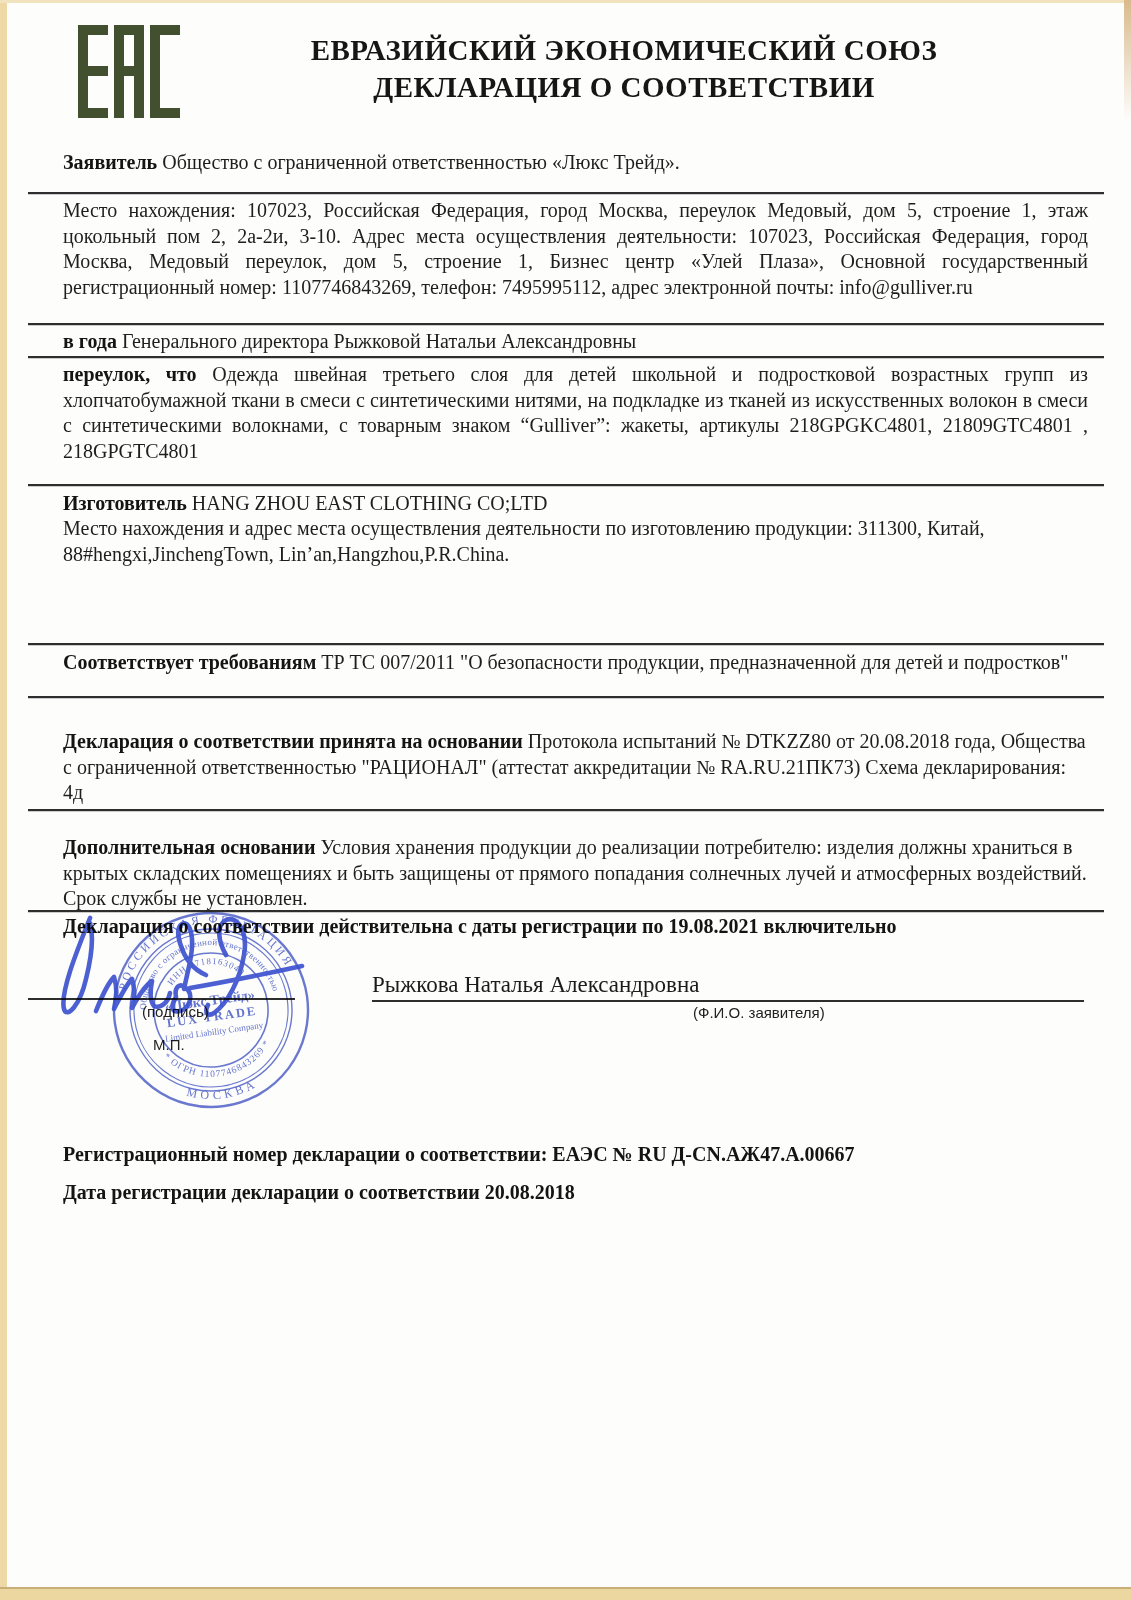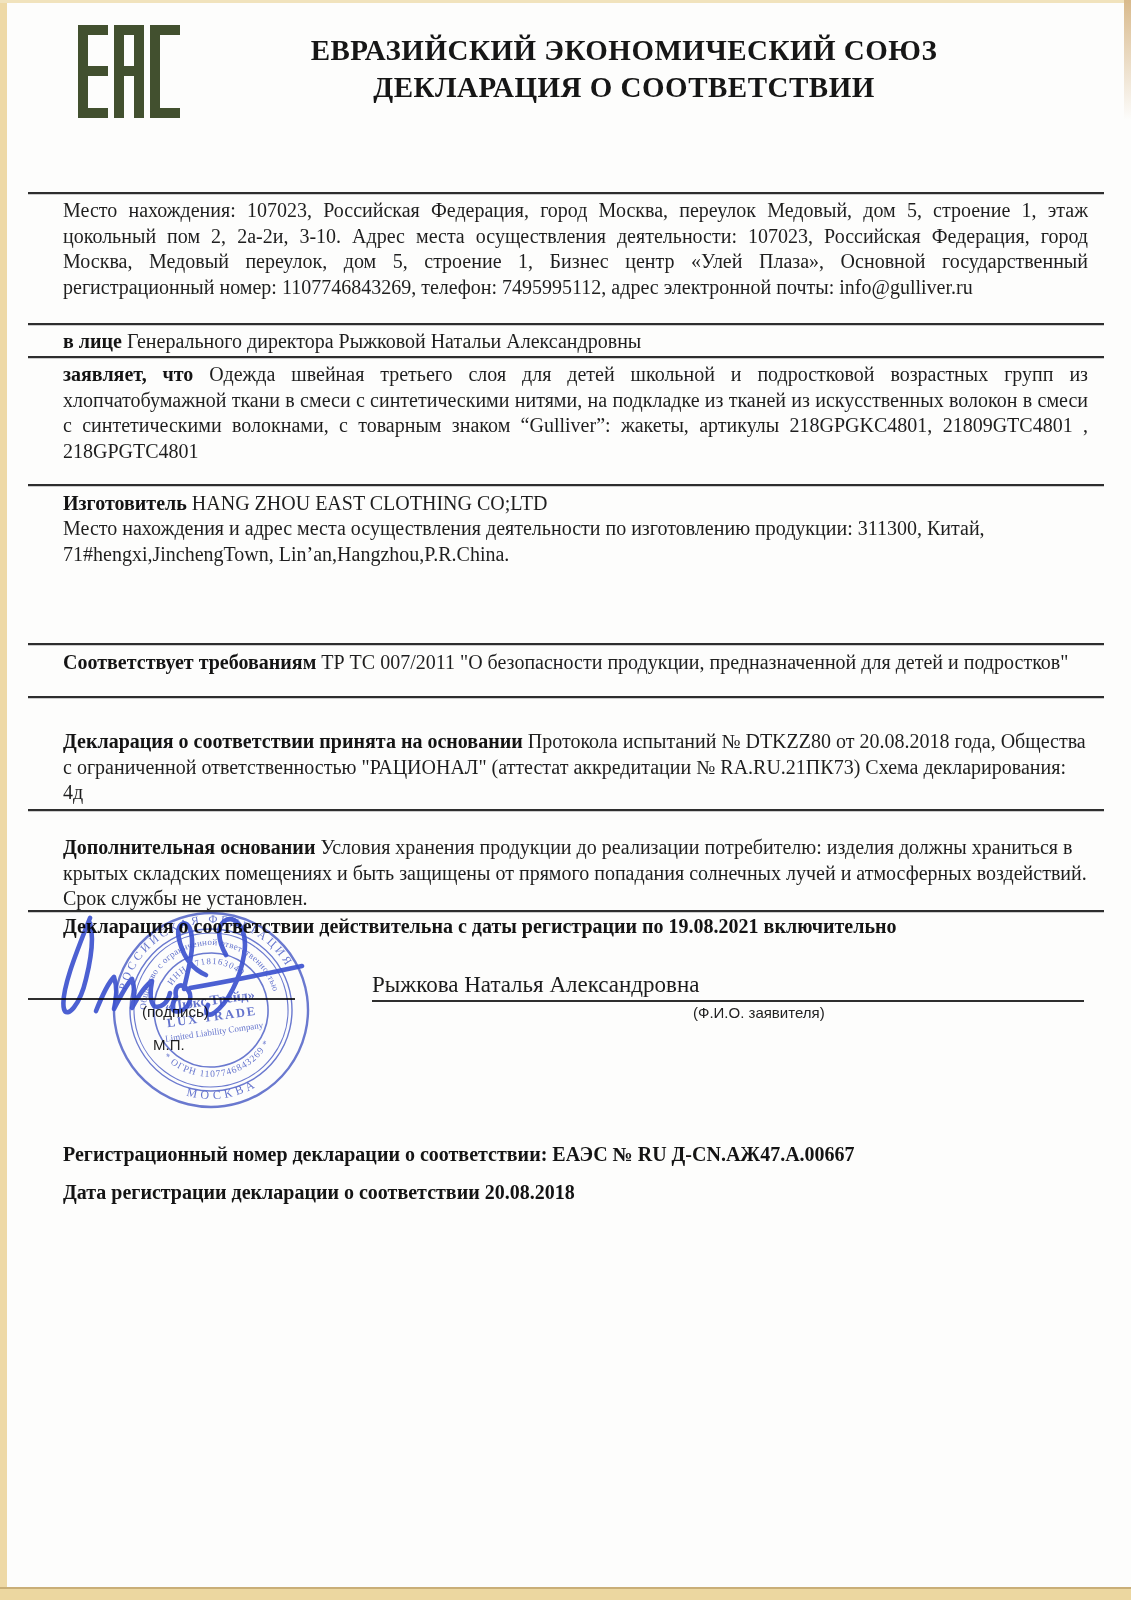--- a/index.html
+++ b/index.html
@@ -85,33 +85,35 @@
 
   <div class="rule" style="top:192px"></div>
   <div class="rule" style="top:323px"></div>
   <div class="rule" style="top:356px"></div>
   <div class="rule" style="top:484px"></div>
   <div class="rule" style="top:643px"></div>
   <div class="rule" style="top:696px"></div>
   <div class="rule" style="top:809px"></div>
   <div class="rule" style="top:910px"></div>
 
+  <p class="blk" style="top:150px"><b>Заявитель</b>
+    <span>Общество с ограниченной ответственностью «Люкс Трейд».</span></p>
 
   <p class="blk just" style="top:198px"><span>Место нахождения: 107023, Российская Федерация, город Москва, переулок Медовый, дом 5, строение 1, этаж цокольный пом 2, 2а-2и, 3-10. Адрес места осуществления деятельности: 107023, Российская Федерация, город Москва, Медовый переулок, дом 5, строение 1, Бизнес центр «Улей Плаза», Основной государственный регистрационный номер: 1107746843269, телефон: 7495995112, адрес электронной почты: info@gulliver.ru</span></p>
 
-  <p class="blk" style="top:329px"><b>в лице</b>
+  <p class="blk" style="top:329px"><b>в года</b>
     <span>Генерального директора Рыжковой Натальи Александровны</span></p>
 
-  <p class="blk just" style="top:362px"><b>заявляет, что</b>
+  <p class="blk just" style="top:362px"><b>переулок, что</b>
     <span>Одежда швейная третьего слоя для детей школьной и подростковой возрастных групп из хлопчатобумажной ткани в смеси с синтетическими нитями, на подкладке из тканей из искусственных волокон в смеси с синтетическими волокнами, с товарным знаком “Gulliver”: жакеты, артикулы 218GPGKC4801, 21809GTC4801 , 218GPGTC4801</span></p>
 
   <p class="blk" style="top:491px"><b>Изготовитель</b>
     <span>HANG ZHOU EAST CLOTHING CO;LTD</span></p>
 
-  <p class="blk" style="top:516px"><span>Место нахождения и адрес места осуществления деятельности по изготовлению продукции: 311300, Китай, 71#hengxi,JinchengTown, Lin’an,Hangzhou,P.R.China.</span></p>
+  <p class="blk" style="top:516px"><span>Место нахождения и адрес места осуществления деятельности по изготовлению продукции: 311300, Китай, 88#hengxi,JinchengTown, Lin’an,Hangzhou,P.R.China.</span></p>
 
 
   <p class="blk" style="top:650px"><b>Соответствует требованиям</b>
     <span>ТР ТС 007/2011 "О безопасности продукции, предназначенной для детей и подростков"</span></p>
 
   <p class="blk" style="top:729px"><b>Декларация о соответствии принята на основании</b>
     <span>Протокола испытаний № DTKZZ80 от 20.08.2018 года, Общества с ограниченной ответственностью "РАЦИОНАЛ" (аттестат аккредитации № RA.RU.21ПК73) Схема декларирования: 4д</span></p>
 
   <p class="blk" style="top:835px"><b>Дополнительная основании</b>
     <span>Условия хранения продукции до реализации потребителю: изделия должны храниться в крытых складских помещениях и быть защищены от прямого попадания солнечных лучей и атмосферных воздействий. Срок службы не установлен.</span></p>

